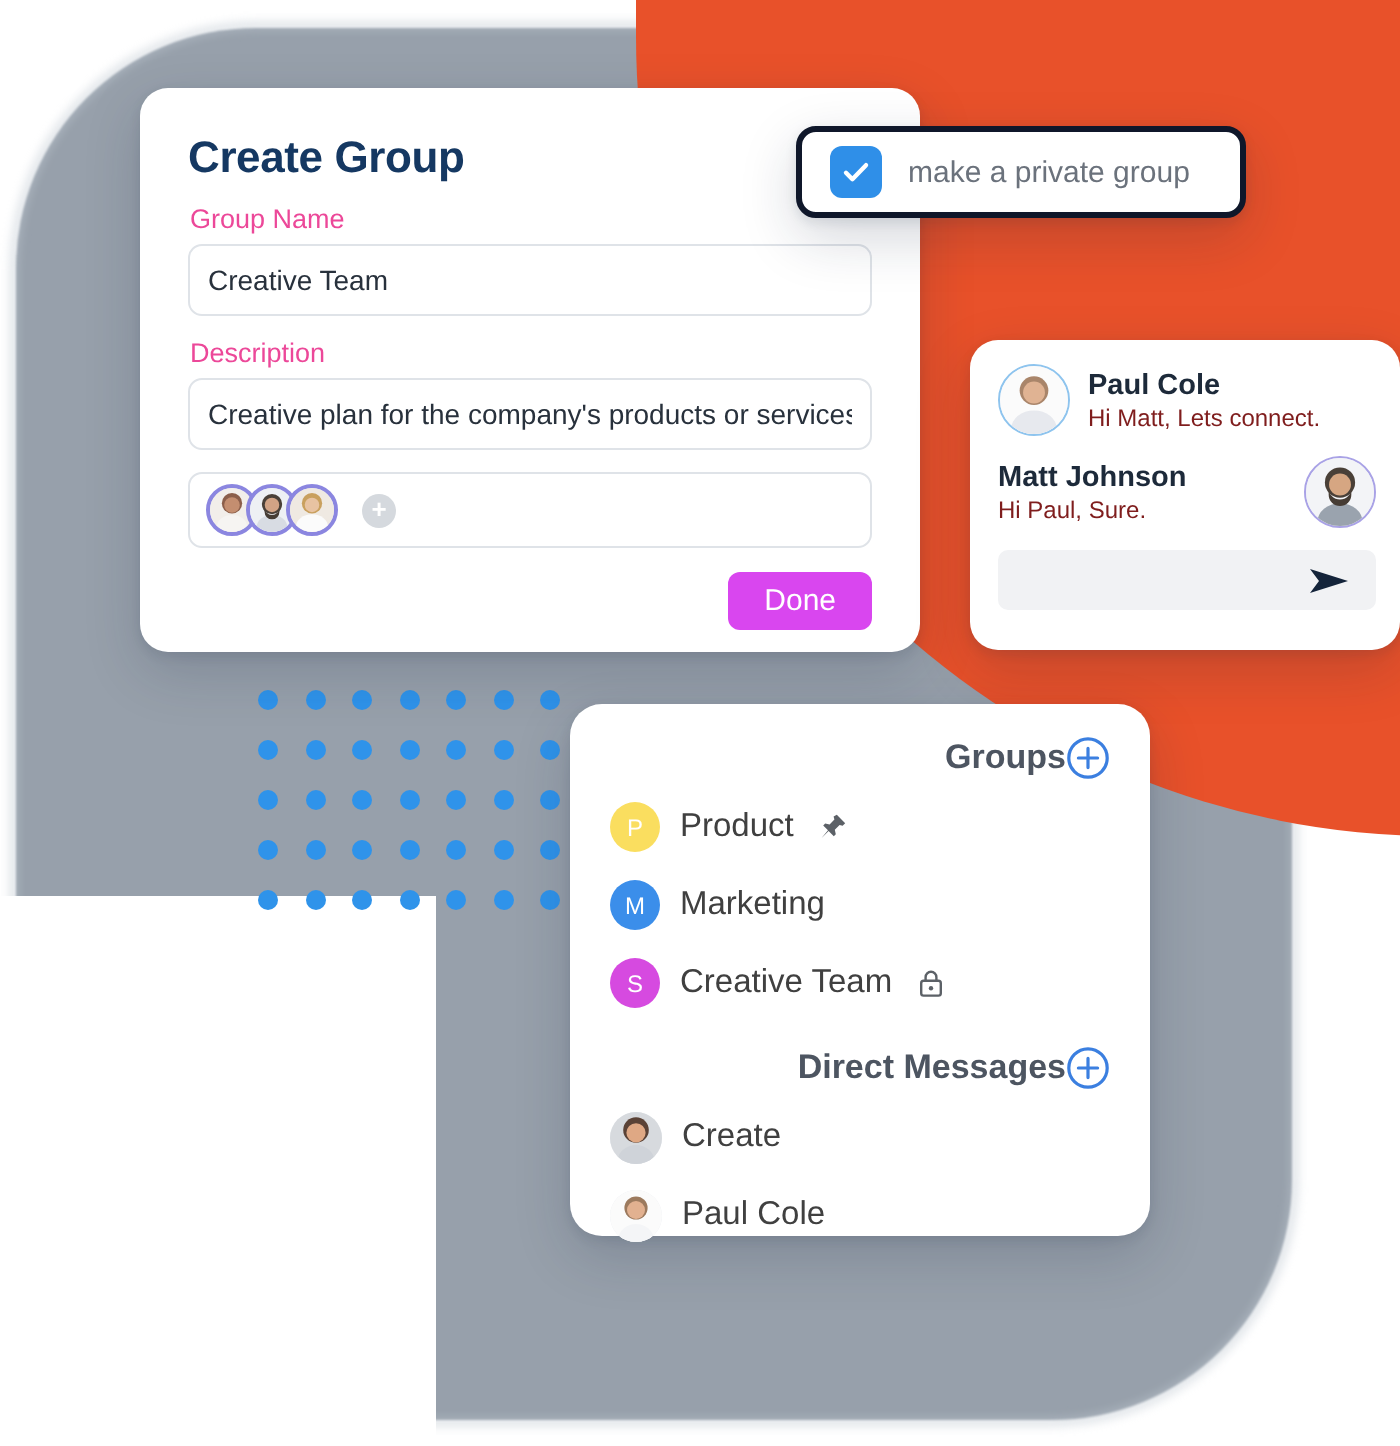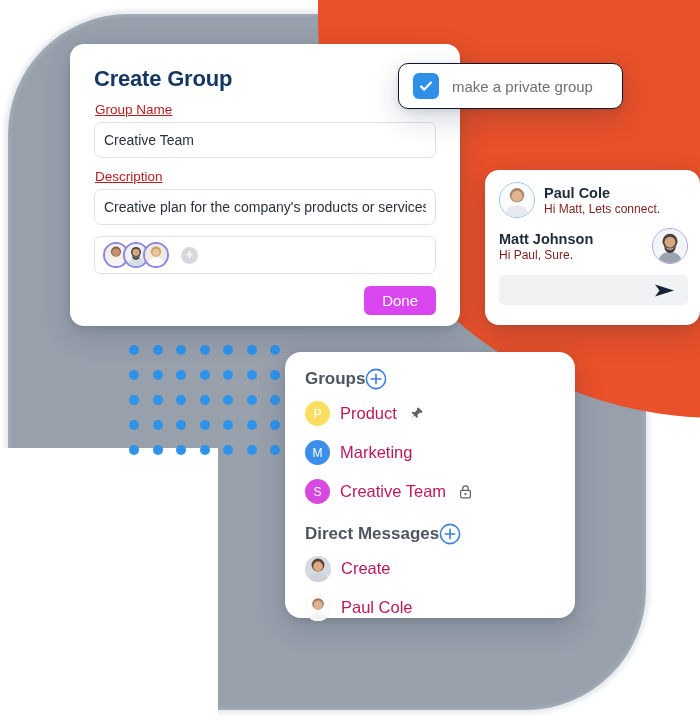--- a/index.html
+++ b/index.html
@@ -99,23 +99,22 @@
   }
   .card-title {
     font-size: 22px;
     font-weight: bold;
     color: #153862;
     letter-spacing: -0.2px;
     margin-bottom: 10px;
   }
   .field-label {
     font-size: 13.5px;
-    color: #b91c1c;
+    color: #ec4899;
     margin: 0 0 5px 1px;
-    text-decoration: underline;
   }
   .text-input {
     width: 100%;
     height: 36px;
     border: 1px solid #dfe3e8;
     border-radius: 7px;
     background: #fff;
     font-family: "Liberation Sans", sans-serif;
     font-size: 14px;
     color: #28313c;
@@ -175,21 +174,21 @@
     cursor: pointer;
   }
 
   
   #private-group-pill {
     left: 398px;
     top: 63px;
     width: 225px;
     height: 46px;
     border-radius: 10px;
-    border: 1px solid #0f172a;
+    border: 3px solid #0f172a;
     display: flex;
     align-items: center;
     padding: 0 14px;
     gap: 13px;
   }
   .checkbox {
     width: 26px; height: 26px;
     border-radius: 6px;
     background: #2f8fe8;
     display: flex; align-items: center; justify-content: center;
@@ -237,40 +236,40 @@
     left: 285px;
     top: 352px;
     width: 290px;
     height: 266px;
     border-radius: 16px;
     padding: 16px 20px 12px 20px;
   }
   .section-head {
     display: flex;
     align-items: center;
-    justify-content: flex-start;
+    justify-content: flex-end;
     margin-bottom: 4px;
   }
   .section-title { font-size: 17px; font-weight: bold; color: #4d5561; }
   .plus-icon { width: 22px; height: 22px; flex: 0 0 auto; }
   .list-row {
     display: flex;
     align-items: center;
     gap: 10px;
     height: 39px;
   }
   .g-badge {
     width: 25px; height: 25px;
     border-radius: 50%;
     display: flex; align-items: center; justify-content: center;
     color: #ffffff;
     font-size: 12px;
     flex: 0 0 auto;
   }
-  .list-label { font-size: 16.5px; color: #be185d; }
+  .list-label { font-size: 16.5px; color: #404040; }
   .row-icon { width: 15px; height: 15px; margin-left: 2px; flex:0 0 auto; }
   .dm-avatar {
     width: 26px; height: 26px; border-radius: 50%;
     overflow: hidden; background: #e9ecf1; flex: 0 0 auto;
   }
   .dm-avatar svg { display:block; width:100%; height:100%; }
   .section-spacer { height: 12px; }
 </style>
 </head>
 <body>

